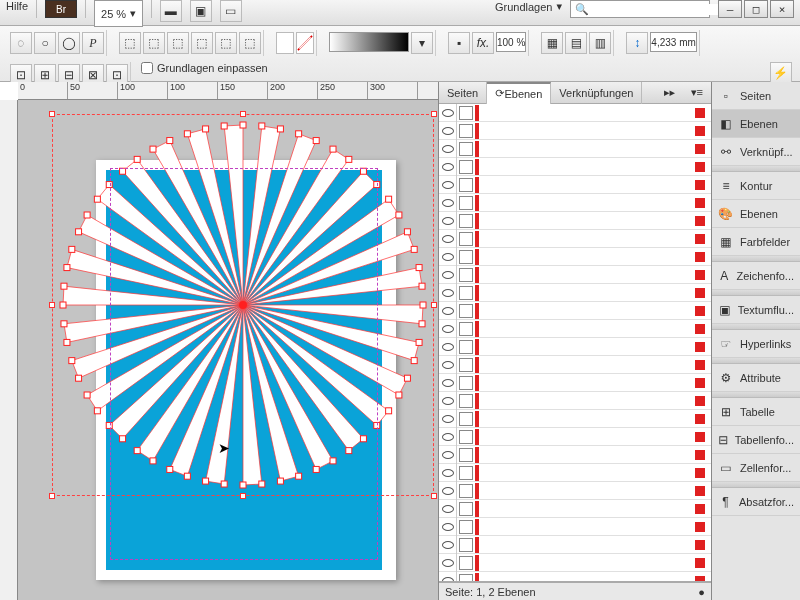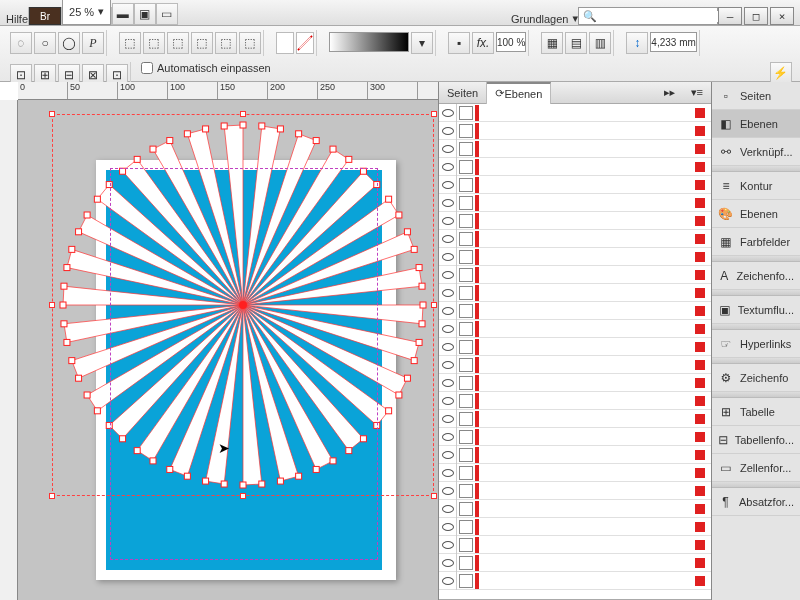--- a/index.html
+++ b/index.html
@@ -1,17 +1,17 @@
 <!DOCTYPE html>
 <html><head>
 <meta charset="utf-8">
 <style>
 *{box-sizing:border-box;margin:0;padding:0;font-family:Tahoma,Arial,sans-serif;font-size:11px;color:#333}
 body{background:#e8e8e8;width:800px;height:600px;overflow:hidden;position:relative}
-.menubar{height:26px;background:linear-gradient(#f5f5f5,#e0e0e0);border-bottom:1px solid #aaa;display:flex;align-items:flex-end;padding:0 6px;}
+.menubar{height:26px;background:linear-gradient(#f5f5f5,#e0e0e0);border-bottom:1px solid #aaa;display:flex;align-items:flex-start;padding:0 6px;gap:8px}
 .menubar .sep{width:1px;height:18px;background:#bbb}
 .zoom{background:#fff;border:1px solid #999;padding:6px 6px;display:flex;align-items:center;gap:4px}
 .ws-label{margin-left:auto;display:flex;align-items:center;gap:4px}
 .search{width:140px;height:18px;border:1px solid #999;background:#fff;display:flex;align-items:center;padding:0 4px}
 .winctrl{display:flex;gap:2px}
 .winbtn{width:24px;height:18px;border:1px solid #888;background:linear-gradient(#fafafa,#ddd);display:flex;align-items:center;justify-content:center;font-family:monospace}
 .toolbar{height:56px;background:linear-gradient(#f8f8f8,#e8e8e8);border-bottom:1px solid #aaa;padding:4px 8px;display:flex;align-items:flex-start;gap:6px;flex-wrap:wrap}
 .tgrp{display:flex;gap:2px;padding:2px;border-right:1px solid #ccc;margin-right:4px}
 .tbtn{width:22px;height:22px;border:1px solid #bbb;background:linear-gradient(#fafafa,#e5e5e5);display:flex;align-items:center;justify-content:center;font-size:12px}
 .tval{height:20px;border:1px solid #999;background:#fff;padding:0 0;display:flex;align-items:center;font-size:10px}
@@ -121,21 +121,21 @@
   </div>
   <div class="tgrp">
     <div class="tbtn">⊡</div>
     <div class="tbtn">⊞</div>
     <div class="tbtn">⊟</div>
     <div class="tbtn">⊠</div>
     <div class="tbtn">⊡</div>
   </div>
   <label class="chk">
       <input type="checkbox" style="">
-      <span>Automatisch einpassen</span>
+      <span>Grundlagen einpassen</span>
     </label>
   <div style="margin-left:auto" class="tbtn">⚡</div>
 </div>
 
 <div class="midrow">
   <div class="canvas-area">
     <div class="ruler-h" id="rulerh">
         <div class="rtick">0</div>
         <div class="rtick">50</div>
         <div class="rtick">100</div>
@@ -256,20 +256,21 @@
       </div>
   </div>
 
   <div class="panels">
     <div class="ptabs">
       <div class="ptab">Seiten</div>
       <div class="ptab active">
           <span>⟳</span> 
           <span>Ebenen</span>
         </div>
+      <div class="ptab">Verknüpfungen</div>
       <div class="ptab" style="margin-left:auto;border:0">▸▸</div>
       <div class="ptab" style="border:0">▾≡</div>
     </div>
     <div class="layerlist" id="layerlist">
         <div class="lrow">
           <div class="leye"></div>
           <div class="lswatch"></div>
           <div class="lbar"></div>
           <span class="lname"><polygon></polygon></span>
           <div class="lbox"></div>
@@ -450,20 +451,24 @@
           <div class="lbox"></div>
         </div>
         <div class="lrow">
           <div class="leye"></div>
           <div class="lswatch"></div>
           <div class="lbar"></div>
           <span class="lname"><rechteck></rechteck></span>
           <div class="lbox"></div>
         </div>
       </div>
+    <div class="pstatus">
+        <span>Seite: 1, 2 Ebenen</span>
+        <span style="margin-left:auto">●</span>
+      </div>
   </div>
 
   <div class="sidepanel" id="sidepanel">
       <div class="srow">
         <span class="sic">▫</span>
         <span>Seiten</span>
       </div>
       <div class="srow active">
         <span class="sic">◧</span>
         <span>Ebenen</span>
@@ -496,21 +501,21 @@
         <span>Textumflu...</span>
       </div>
       <div class="sgrp-sep"></div>
       <div class="srow">
         <span class="sic">☞</span>
         <span>Hyperlinks</span>
       </div>
       <div class="sgrp-sep"></div>
       <div class="srow">
         <span class="sic">⚙</span>
-        <span>Zeichenfo</span>
+        <span>Attribute</span>
       </div>
       <div class="sgrp-sep"></div>
       <div class="srow">
         <span class="sic">⊞</span>
         <span>Tabelle</span>
       </div>
       <div class="srow">
         <span class="sic">⊟</span>
         <span>Tabellenfo...</span>
       </div>

